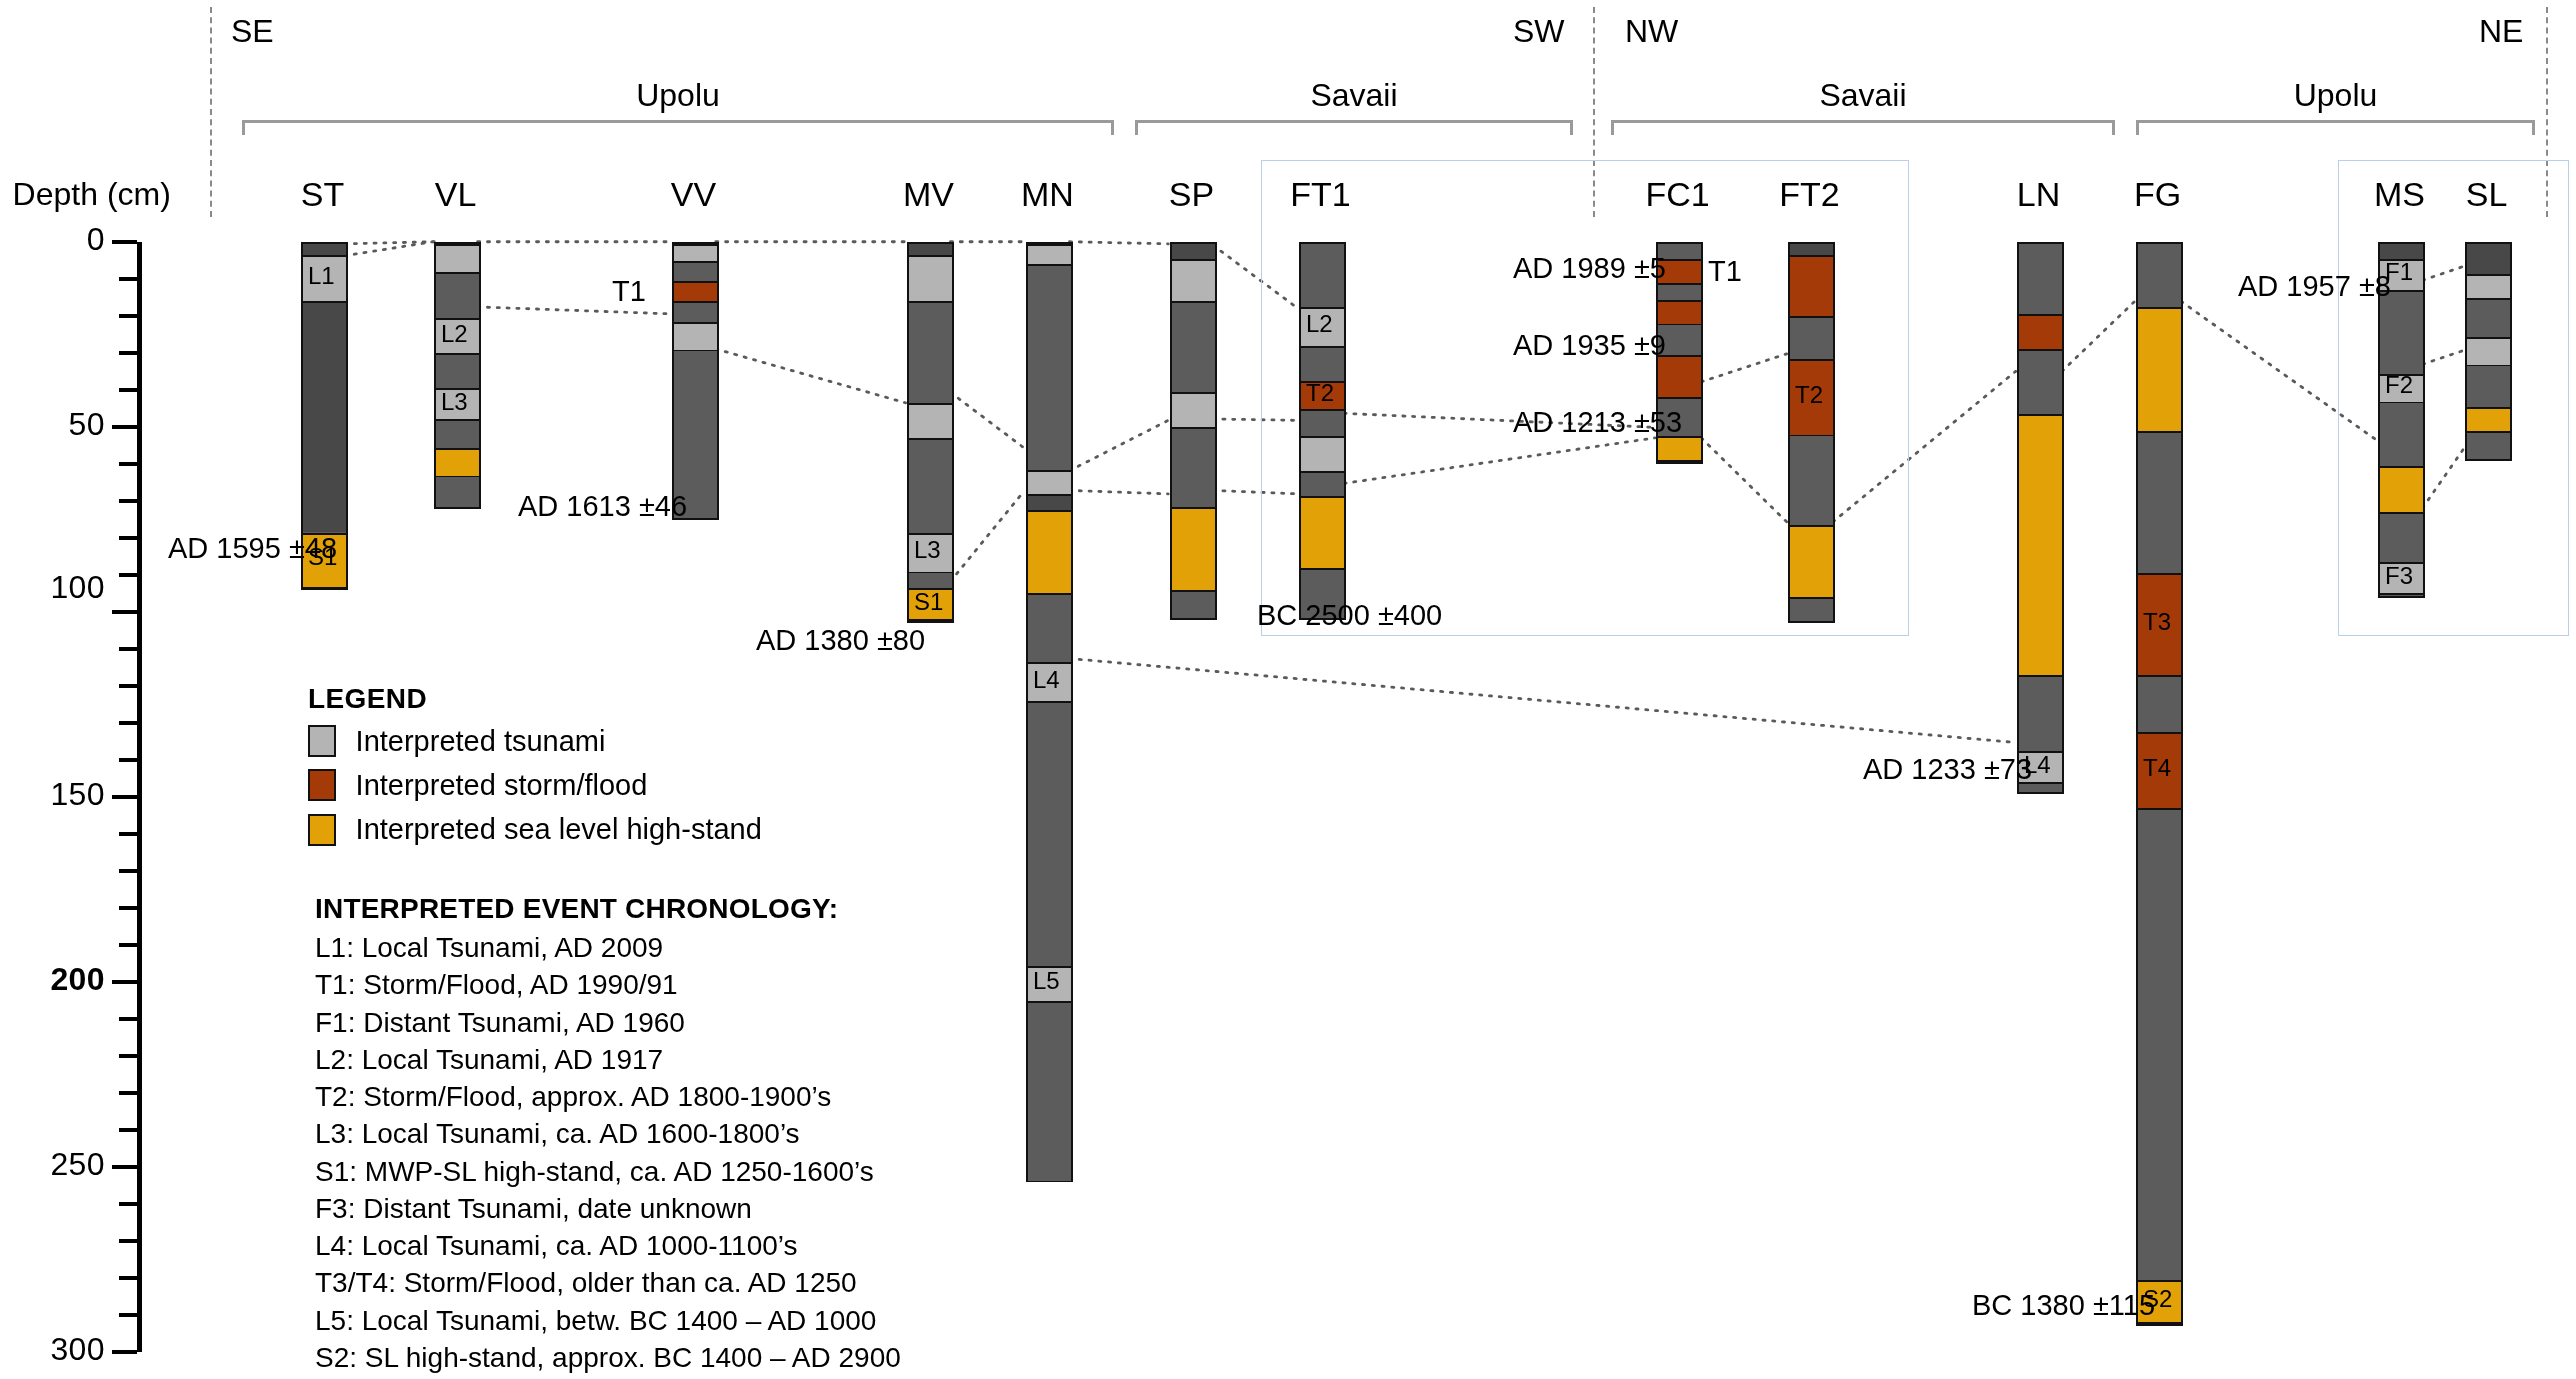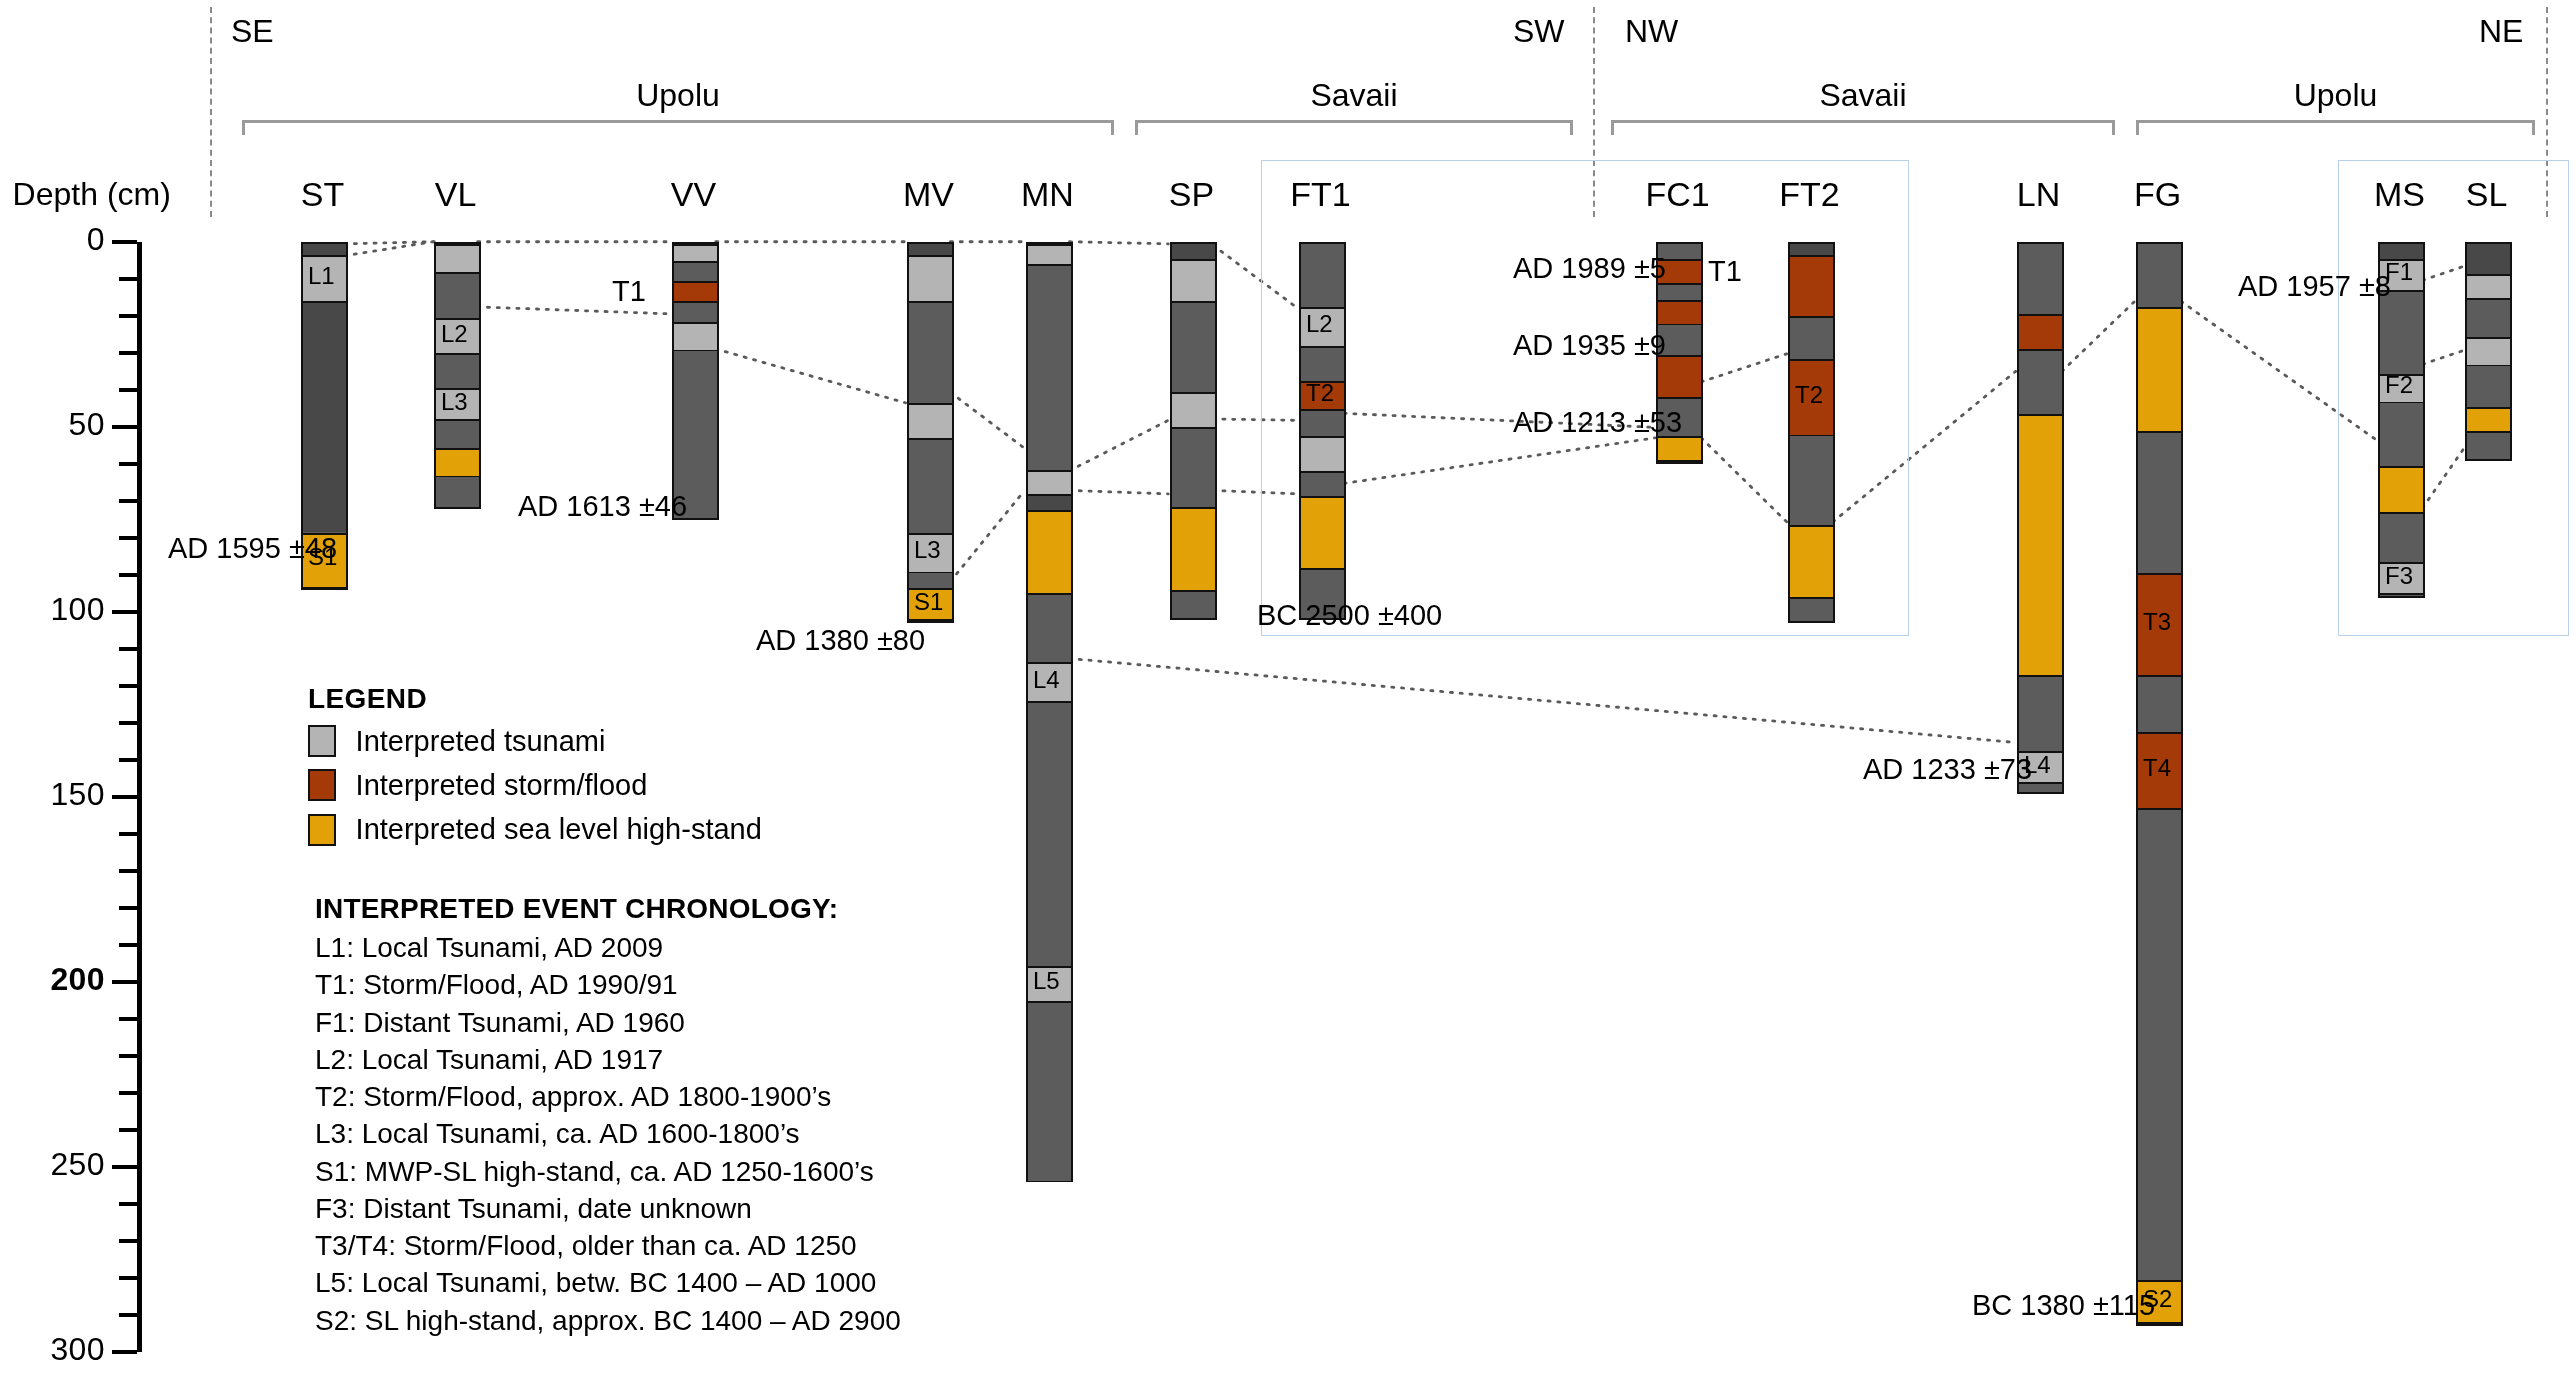--- a/index.html
+++ b/index.html
@@ -104,21 +104,21 @@
     <div class="tick" style="width: 18px; left: 119px; top: 1091px;"></div>
     <div class="tick" style="width: 18px; left: 119px; top: 1128px;"></div>
     <div class="tick major" style="width: 25px; left: 112px; top: 1165px;"></div>
     <div class="tick" style="width: 18px; left: 119px; top: 1202px;"></div>
     <div class="tick" style="width: 18px; left: 119px; top: 1239px;"></div>
     <div class="tick" style="width: 18px; left: 119px; top: 1276px;"></div>
     <div class="tick" style="width: 18px; left: 119px; top: 1313px;"></div>
     <div class="tick major" style="width: 25px; left: 112px; top: 1350px;"></div>
     <div class="axis-label" style="left: 14px; width: 91px; top: 221px;">0</div>
     <div class="axis-label" style="left: 14px; width: 91px; top: 406px;">50</div>
-    <div class="axis-label" style="left: 14px; width: 91px; top: 591px;">100</div>
+    <div class="axis-label" style="left: 14px; width: 91px; top: 569px;">100</div>
     <div class="axis-label" style="left: 14px; width: 91px; top: 776px;">150</div>
     <div class="axis-label" style="left: 14px; width: 91px; top: 961px; font-weight: bold;">200</div>
     <div class="axis-label" style="left: 14px; width: 91px; top: 1146px;">250</div>
     <div class="axis-label" style="left: 14px; width: 91px; top: 1331px;">300</div>
     <div class="dashed-v" style="left: 210px; top: 7px; height: 210px;"></div>
     <div class="dashed-v" style="left: 1593px; top: 7px; height: 210px;"></div>
     <div class="dashed-v" style="left: 2546px; top: 7px; height: 210px;"></div>
     <div class="dir-label" style="left: 231px; top: 12.6px;">SE</div>
     <div class="dir-label" style="left: 1513px; top: 12.6px;">SW</div>
     <div class="dir-label" style="left: 1625px; top: 12.6px;">NW</div>
@@ -317,18 +317,19 @@
     <div id="chron" style="left: 315px; top: 893px;">
       <div class="chron-title">INTERPRETED EVENT CHRONOLOGY:</div>
       <div class="chron-item">L1: Local Tsunami, AD 2009</div>
       <div class="chron-item">T1: Storm/Flood, AD 1990/91</div>
       <div class="chron-item">F1: Distant Tsunami, AD 1960</div>
       <div class="chron-item">L2: Local Tsunami, AD 1917</div>
       <div class="chron-item">T2: Storm/Flood, approx. AD 1800-1900’s</div>
       <div class="chron-item">L3: Local Tsunami, ca. AD 1600-1800’s</div>
       <div class="chron-item">S1: MWP-SL high-stand, ca. AD 1250-1600’s</div>
       <div class="chron-item">F3: Distant Tsunami, date unknown</div>
+      <div class="chron-item">L4: Local Tsunami, ca. AD 1000-1100’s</div>
       <div class="chron-item">T3/T4: Storm/Flood, older than ca. AD 1250</div>
       <div class="chron-item">L5: Local Tsunami,  betw. BC 1400 – AD 1000</div>
       <div class="chron-item">S2: SL high-stand, approx. BC 1400 – AD 2900</div>
     </div>
   </div>
 
 
 </body></html>

